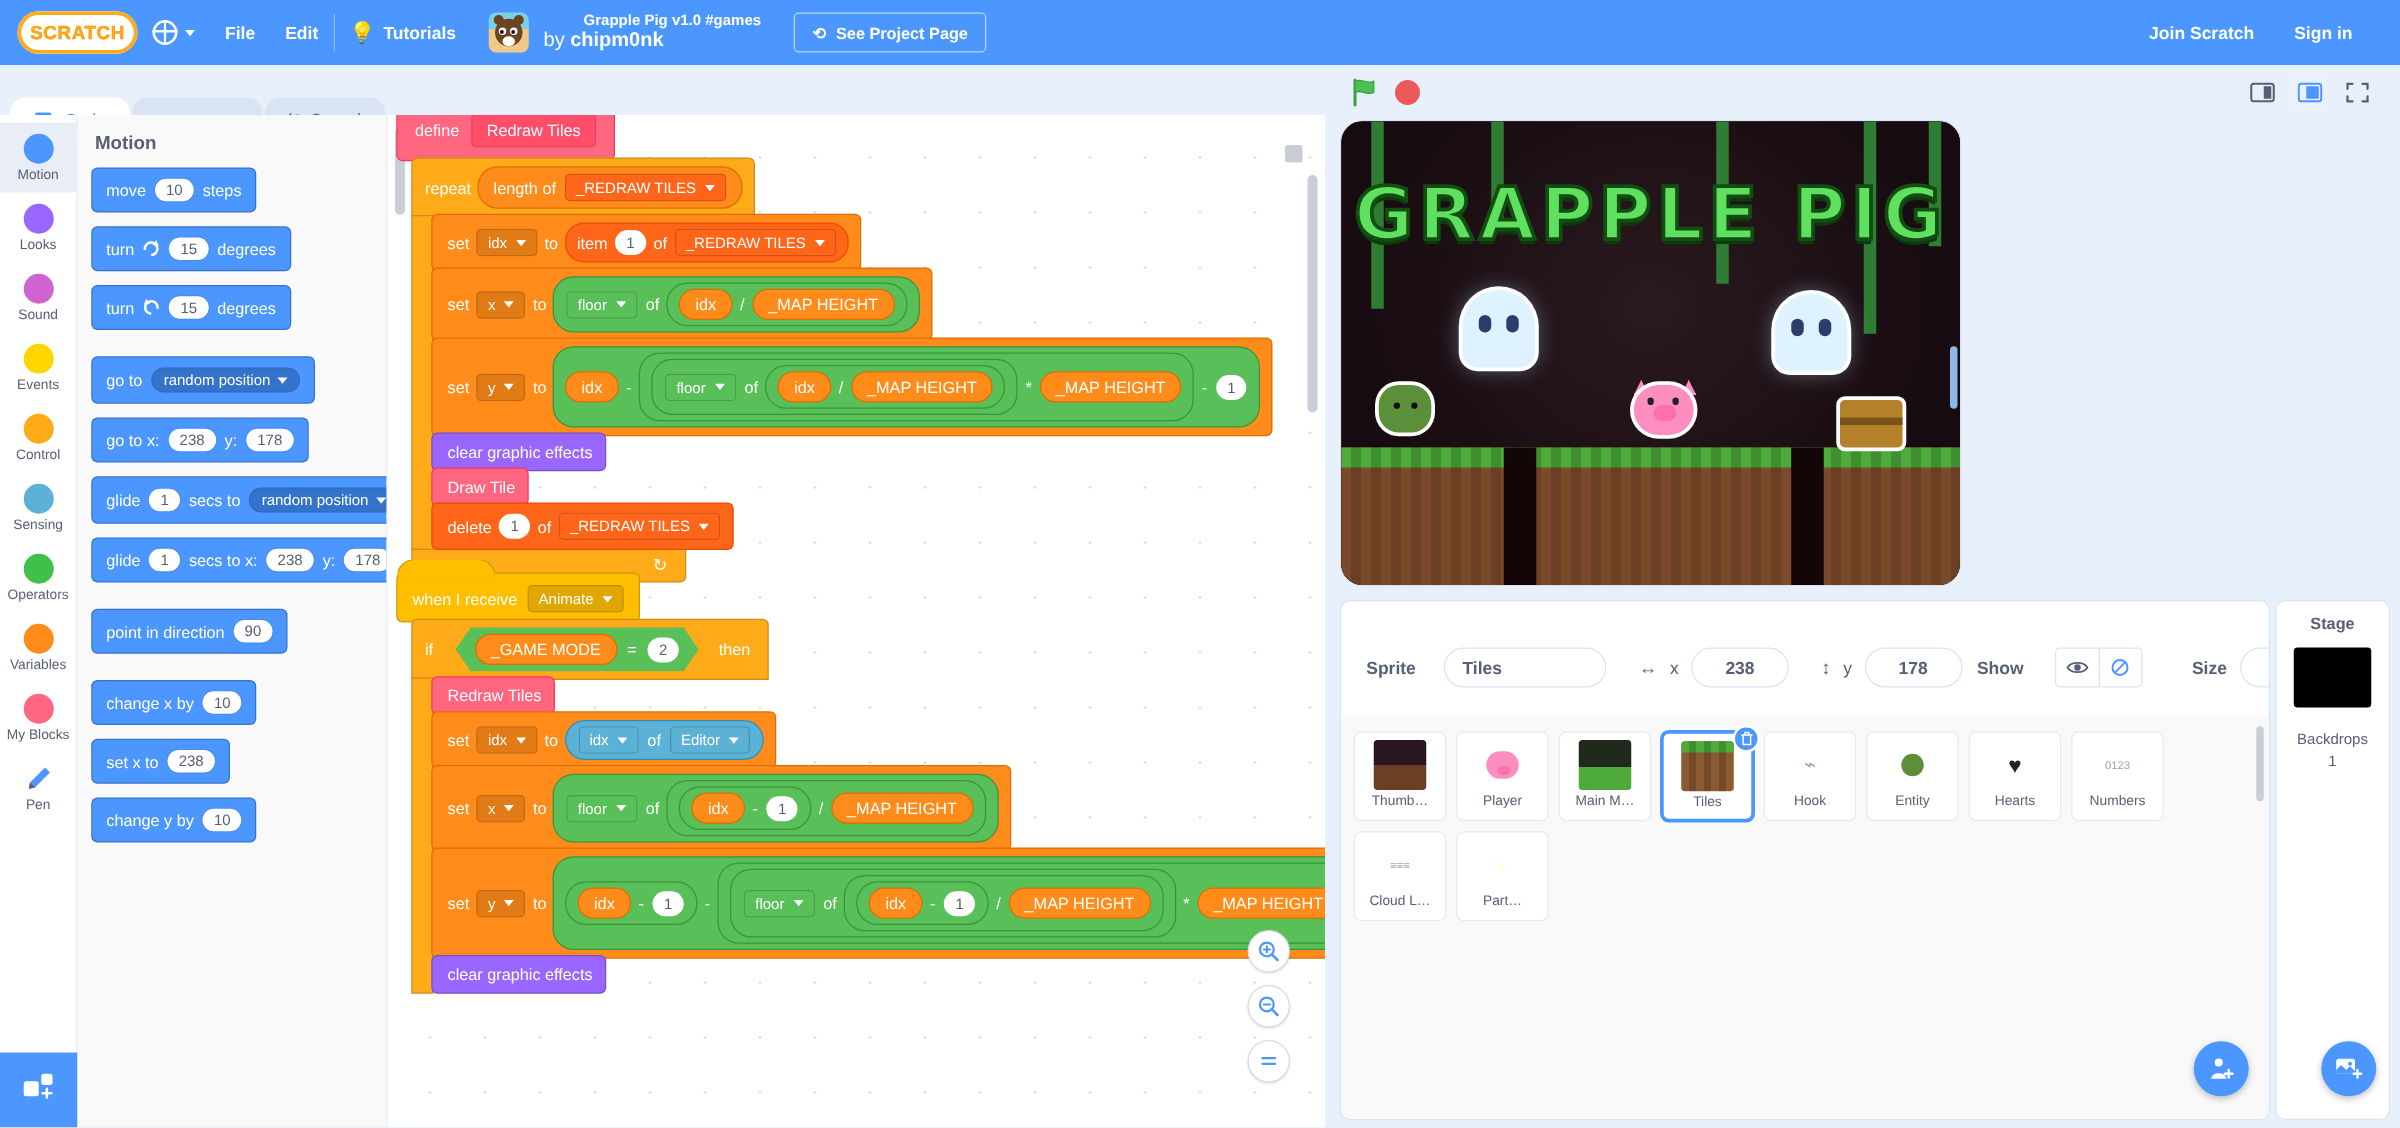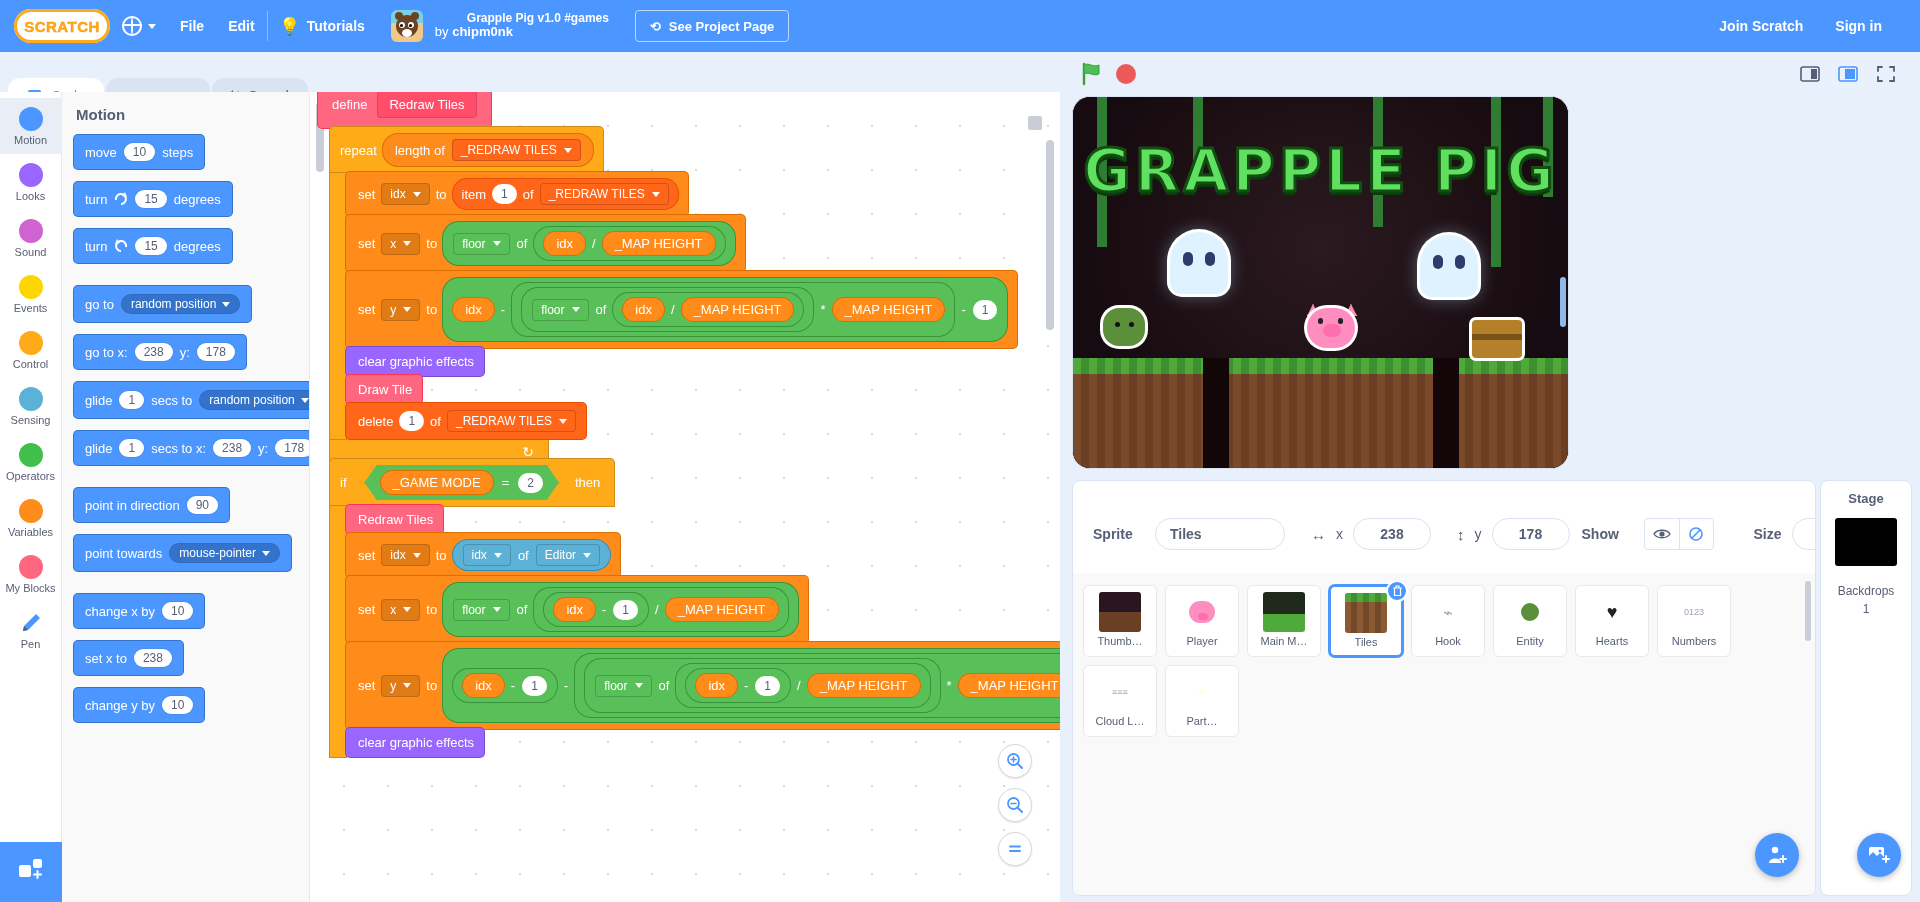--- a/index.html
+++ b/index.html
@@ -57,21 +57,21 @@
     background:#6b4422;
   }
   .proj-thumb .ear1,.proj-thumb .ear2{position:absolute;width:8px;height:8px;border-radius:50%;background:#6b4422;top:2px;}
   .proj-thumb .ear1{left:4px;} .proj-thumb .ear2{right:4px;}
   .proj-thumb .eye1,.proj-thumb .eye2{position:absolute;width:6px;height:6px;border-radius:50%;background:#fff;top:12px;}
   .proj-thumb .eye1{left:8px;} .proj-thumb .eye2{left:17px;}
   .proj-thumb .eye1:after,.proj-thumb .eye2:after{content:"";position:absolute;width:3px;height:3px;border-radius:50%;background:#000;left:1.5px;top:2px;}
   .proj-thumb .snout{position:absolute;left:11px;top:19px;width:10px;height:8px;border-radius:50%;background:#fff;}
   .proj-title { margin-left: 12px; line-height: 1.15; }
   .proj-title .t1 { font-size: 12px; font-weight: bold; margin-left: 32px; }
-  .proj-title .t2 { font-size: 13px; }
+  .proj-title .t2 { font-size: 16px; }
   .proj-title .t2 b { font-weight: bold; }
   .see-project {
     margin-left: 26px; height: 32px; border: 1px solid rgba(255,255,255,.6);
     border-radius: 4px; display: flex; align-items: center; gap: 8px;
     padding: 0 14px; font-size: 13px; font-weight: bold; cursor: pointer;
   }
   .mb-right { margin-left: auto; display: flex; align-items: center; padding-right: 22px; }
   .mb-right .lnk { font-size: 14px; font-weight: bold; padding: 0 16px; cursor: pointer; }
 
   
@@ -538,27 +538,20 @@
     <span class="oval-in">238</span>
     <span>y:</span>
     <span class="oval-in">178</span>
   </div></div>
 
   <div class="palrow"><div class="blk gap">
     <span>point in direction</span>
     <span class="oval-in">90</span>
   </div></div>
 
-  <div class="palrow"><div class="blk">
-    <span>point towards</span>
-    <span class="drop-in">
-      <span>mouse-pointer</span>
-      <span class="dcaret"></span>
-    </span>
-  </div></div>
 
   <div class="palrow"><div class="blk gap">
     <span>change x by</span>
     <span class="oval-in">10</span>
   </div></div>
 
   <div class="palrow"><div class="blk">
     <span>set x to</span>
     <span class="oval-in">238</span>
   </div></div>
@@ -691,20 +684,27 @@
         <div class="c-foot" style="width:218px;">
           <span>↻</span>
         </div>
       </div>
     </div>
   </div>
 
   <div class="script" style="left:8px; top:368px;">
     <div class="stack">
 
+      <div class="hatblk">
+        <span>when I receive</span>
+        <span class="ddk">
+          <span>Animate</span>
+          <span class="dcaret"></span>
+        </span>
+      </div>
 
       <div class="c-wrap">
         <div class="sb ctrl" style="border-radius:4px 4px 0 0; padding:6px 14px 6px 10px;">
           <span style="margin-right:12px">if</span>
           <span class="op-hex">
             <span class="varo">_GAME MODE</span>
             <span>=</span>
             <span class="num">2</span>
           </span>
           <span style="margin-left:10px">then</span>

